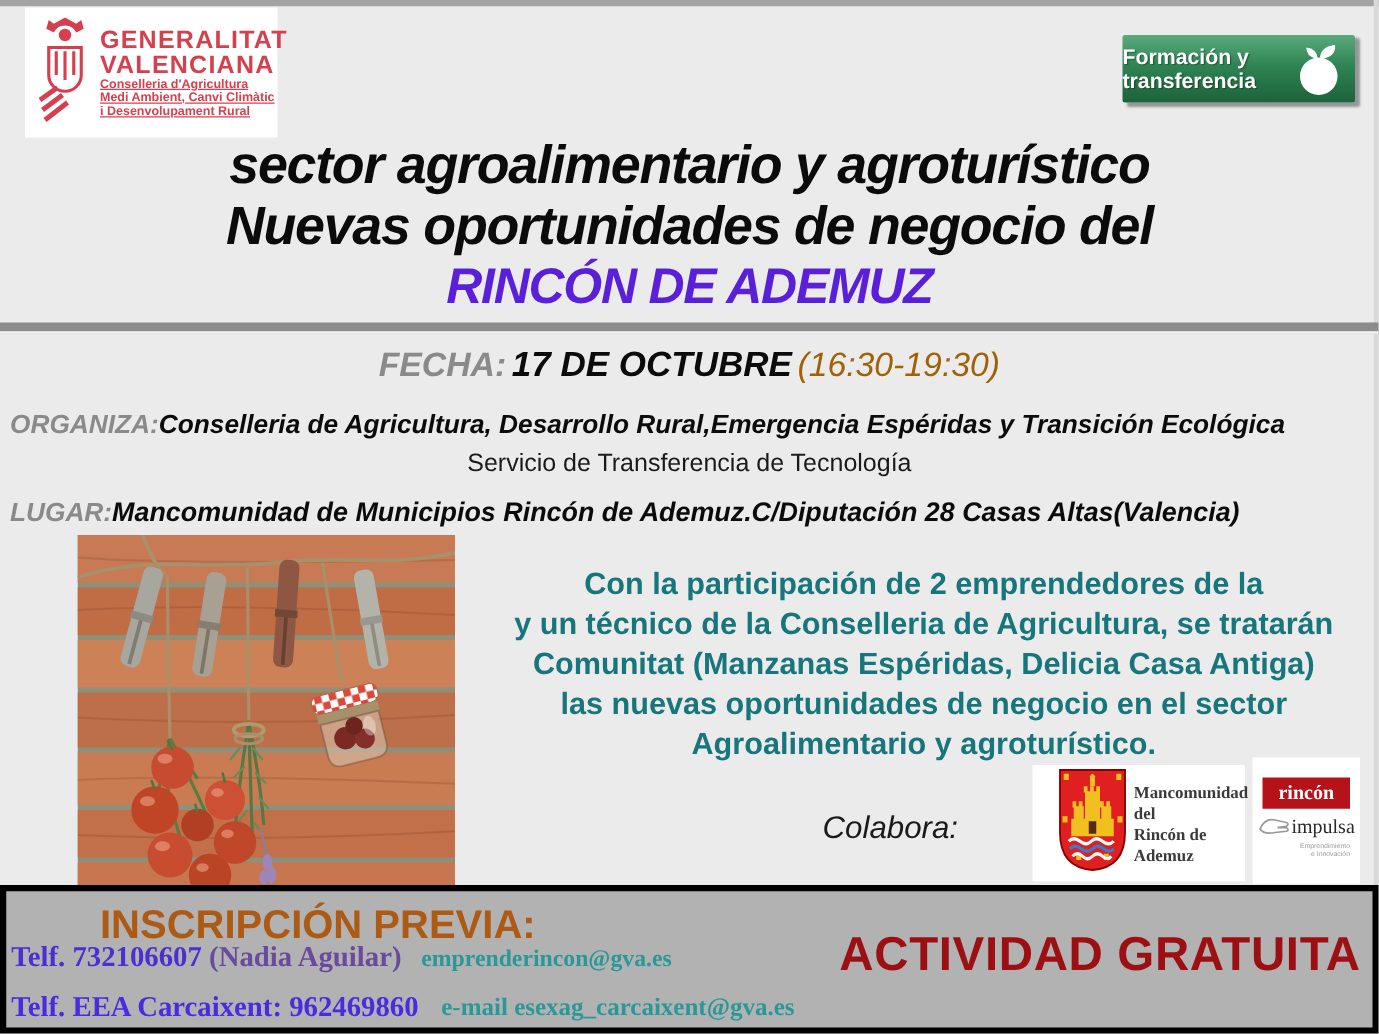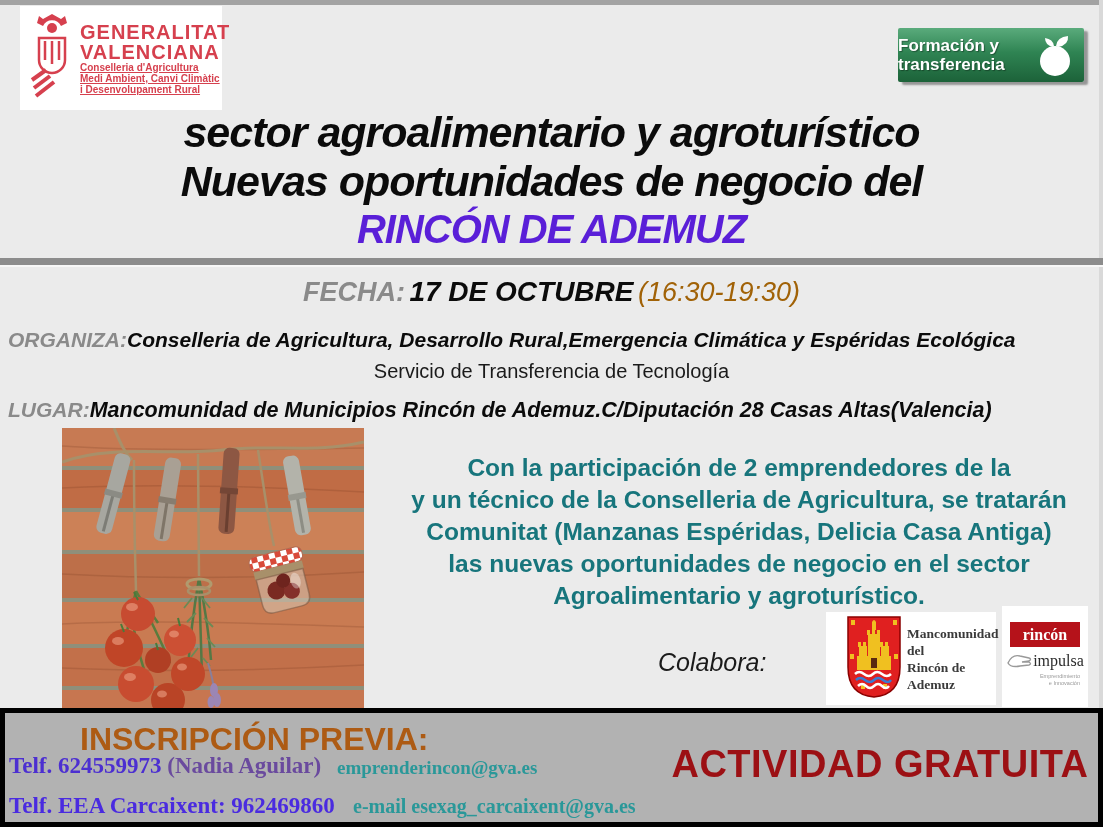--- a/index.html
+++ b/index.html
@@ -140,21 +140,21 @@
 
   <div class="divider"></div>
 
   <div class="fecha-row">
     <span class="lbl">FECHA:</span>
     <span class="fecha-val">17 DE OCTUBRE</span>
     <span class="fecha-time">(16:30-19:30)</span>
   </div>
 
   <div class="organiza-row">
-    <span class="lbl">ORGANIZA:</span><span class="info-val">Conselleria de Agricultura, Desarrollo Rural,Emergencia Climática y Espéridas Ecológica</span>
+    <span class="lbl">ORGANIZA:</span><span class="info-val">Conselleria de Agricultura, Desarrollo Rural,Emergencia Espéridas y Transición Ecológica</span>
   </div>
 
   <div class="servicio-row">Servicio de Transferencia de Tecnología</div>
 
   <div class="lugar-row">
     <span class="lbl">LUGAR:</span><span class="info-val">Mancomunidad de Municipios Rincón de Ademuz.C/Diputación 28 Casas Altas(Valencia)</span>
   </div>
 
   <div class="photo">
     <svg width="302" height="284" viewBox="0 0 302 284">
@@ -324,21 +324,21 @@
     </div>
     <div class="impulsa-tiny">
       <div>Emprendimiento</div>
       <div>e Innovación</div>
     </div>
   </div>
 
   <div class="footer">
     <div class="inscripcion">INSCRIPCIÓN PREVIA:</div>
     <div class="tel-line tel1">
-      <span>Telf. 624559973</span>
+      <span>Telf. 732106607</span>
       <span class="tel1-name">(Nadia Aguilar)</span>
     </div>
     <div class="tel-line email1">emprenderincon@gva.es</div>
     <div class="tel-line tel2">Telf. EEA Carcaixent: 962469860</div>
     <div class="tel-line email2">e-mail esexag_carcaixent@gva.es</div>
     <div class="actividad">ACTIVIDAD GRATUITA</div>
   </div>
 
 </div>
 

